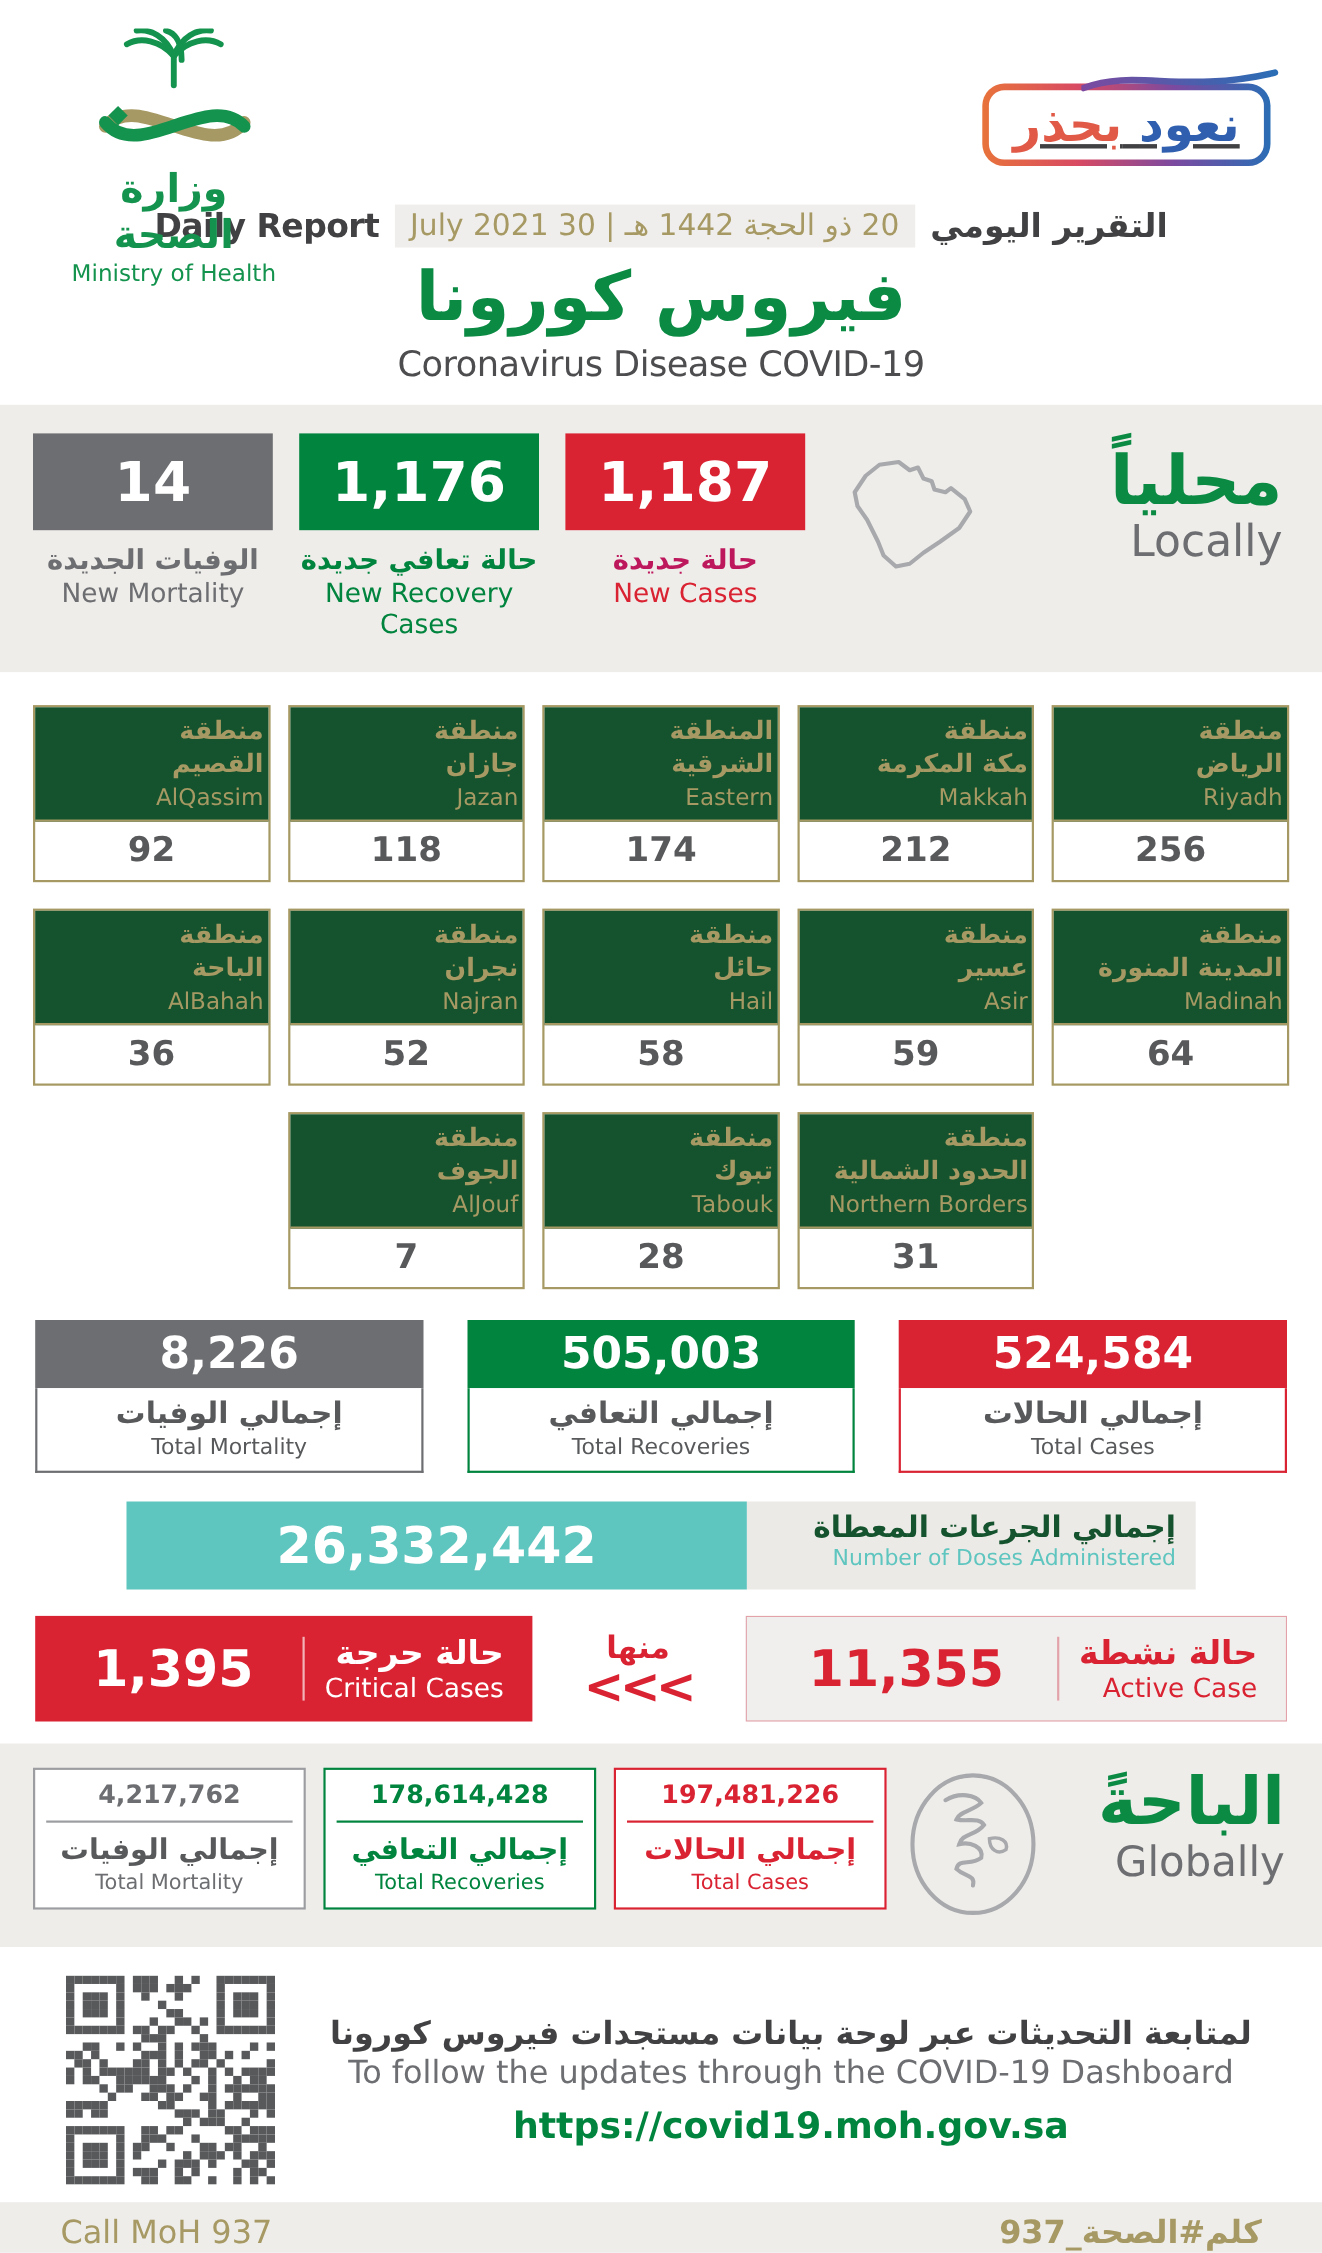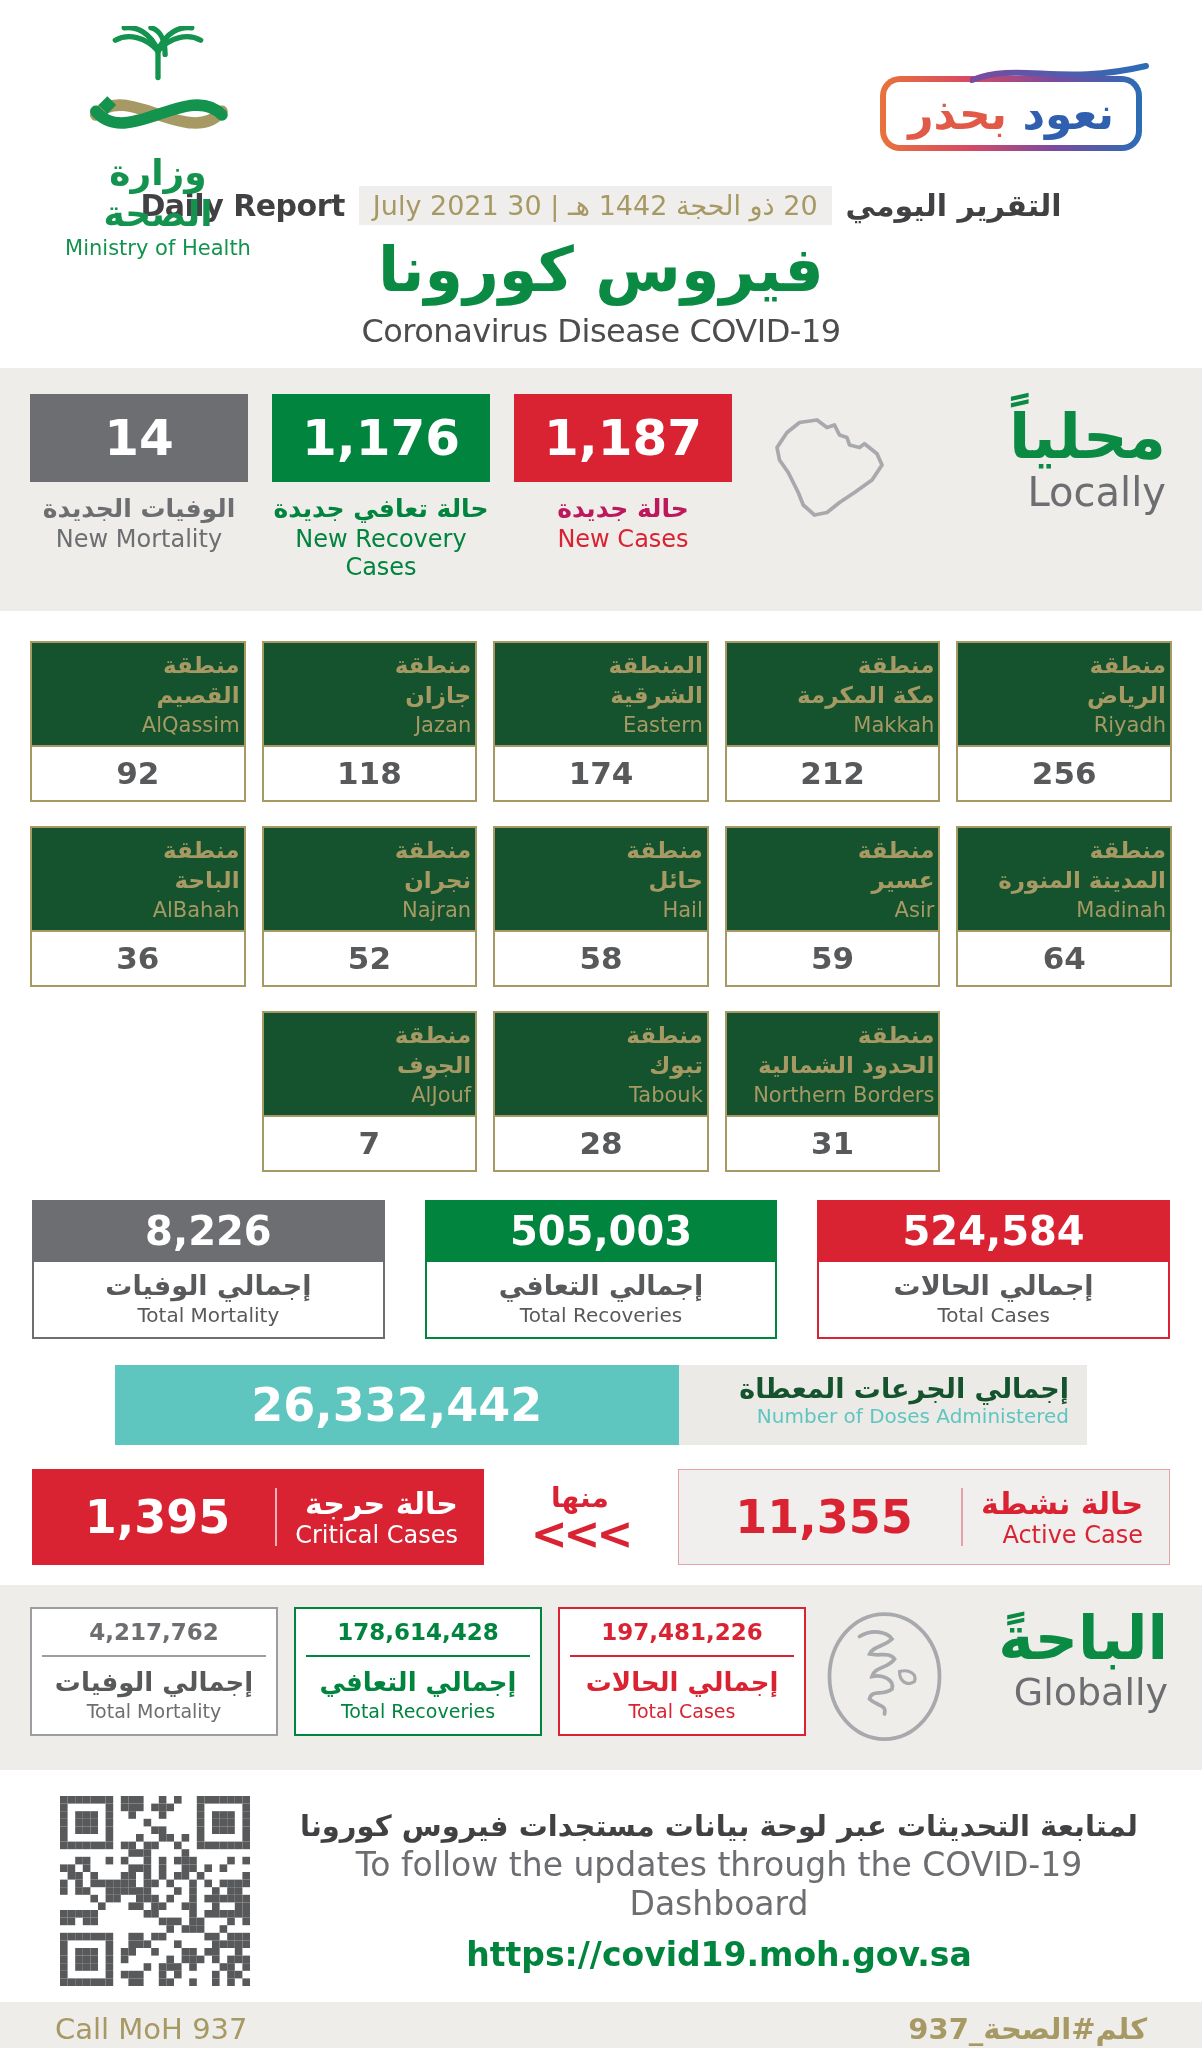--- a/index.html
+++ b/index.html
@@ -5,21 +5,21 @@
   * { margin:0; padding:0; box-sizing:border-box; }
   body { width:1202px; height:2048px; background:#ffffff;
          font-family:"DejaVu Sans","Liberation Sans",sans-serif; color:#414042; overflow:hidden; }
   .page { position:relative; width:1202px; height:2048px; }
 
   
   .header { position:relative; padding-top:26px; }
   .logo-block { position:absolute; left:58px; top:26px; width:200px; text-align:center; }
   .logo-ar { color:#14934e; font-size:36px; font-weight:bold; margin-top:2px; }
   .logo-en { color:#14934e; font-size:21px; margin-top:2px; }
-  .badge-wrap { position:absolute; right:60px; top:76px; }
+  .badge-wrap { position:absolute; right:47px; top:76px;text-decoration:underline; }
   .badge-swoosh { position:absolute; top:-16px; right:-8px; }
   .badge { background:linear-gradient(90deg,#e8733b,#d84a63,#7b4aa0,#2a6db5);
            padding:6px; border-radius:20px; }
   .badge-inner { background:#ffffff; border-radius:14px; padding:6px 22px;
                  font-size:44px; font-weight:bold; direction:rtl; white-space:nowrap; }
   .badge-inner .w1 { color:#2f5fae; }
   .badge-inner .w2 { color:#e05a47; }
   .report-line { display:flex; justify-content:center; align-items:center; gap:14px; margin-top:160px; }
   .report-en { font-size:30px; color:#414042; font-weight:bold; letter-spacing:-0.5px; }
   .report-ar { font-size:30px; color:#414042; font-weight:bold; direction:rtl; }
@@ -101,21 +101,21 @@
   .globe-wrap { margin-top:2px; }
   .globally-label { flex:1; text-align:right; padding-right:4px; }
   .globally-ar { color:#0b8a44; font-size:60px; font-weight:bold; direction:rtl; line-height:1.05; }
   .globally-en { color:#6d6e71; font-size:38px; }
 
   
   .dash { margin:26px 60px 0 60px; display:flex; gap:46px; align-items:center; }
   .qr { width:190px; height:190px; }
   .dash-text { flex:1; text-align:center; }
   .dash-ar { color:#414042; font-size:29px; font-weight:bold; direction:rtl; }
-  .dash-en { color:#6d6e71; font-size:33px; margin-top:2px; }
+  .dash-en { color:#6d6e71; font-size:29px; margin-top:2px; }
   .dash-url { color:#00843e; font-size:33px; font-weight:bold; margin-top:12px; display:inline-block; }
 
   
   .callbar { margin-top:16px; height:54px; display:flex; align-items:center;
              justify-content:space-between; padding:0 55px; }
   .call-left { color:#a69963; font-size:29px; }
   .call-right { color:#a69963; font-size:29px; font-weight:bold; direction:rtl; }
 </style>
 </head>
 <body>

